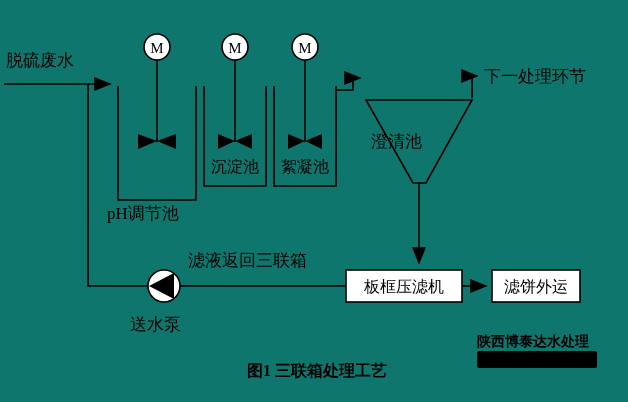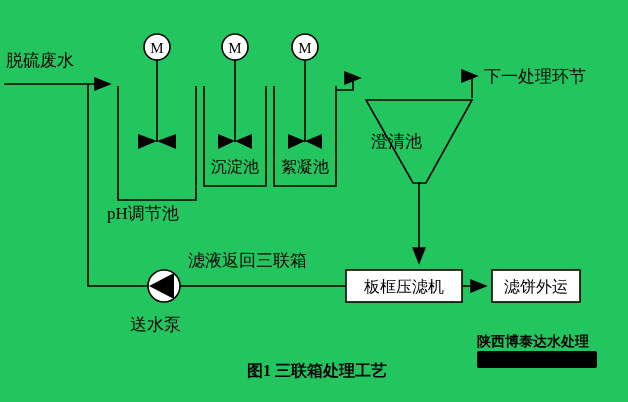--- a/index.html
+++ b/index.html
@@ -1,20 +1,20 @@
 <!DOCTYPE html>
 <html><head>
 <meta charset="utf-8">
 <style>
   html, body { margin: 0; padding: 0; background: #ffffff; }
   .canvas {
     position: relative;
     width: 628px;
     height: 402px;
-    background: #22c55e;
+    background: #0f766e;
     font-family: "Liberation Serif", serif;
     overflow: hidden;
   }
   svg text {
     font-family: "Liberation Serif", serif;
     fill: #000000;
   }
   svg text.site {
     font-family: "DejaVu Sans Mono", monospace;
   }

